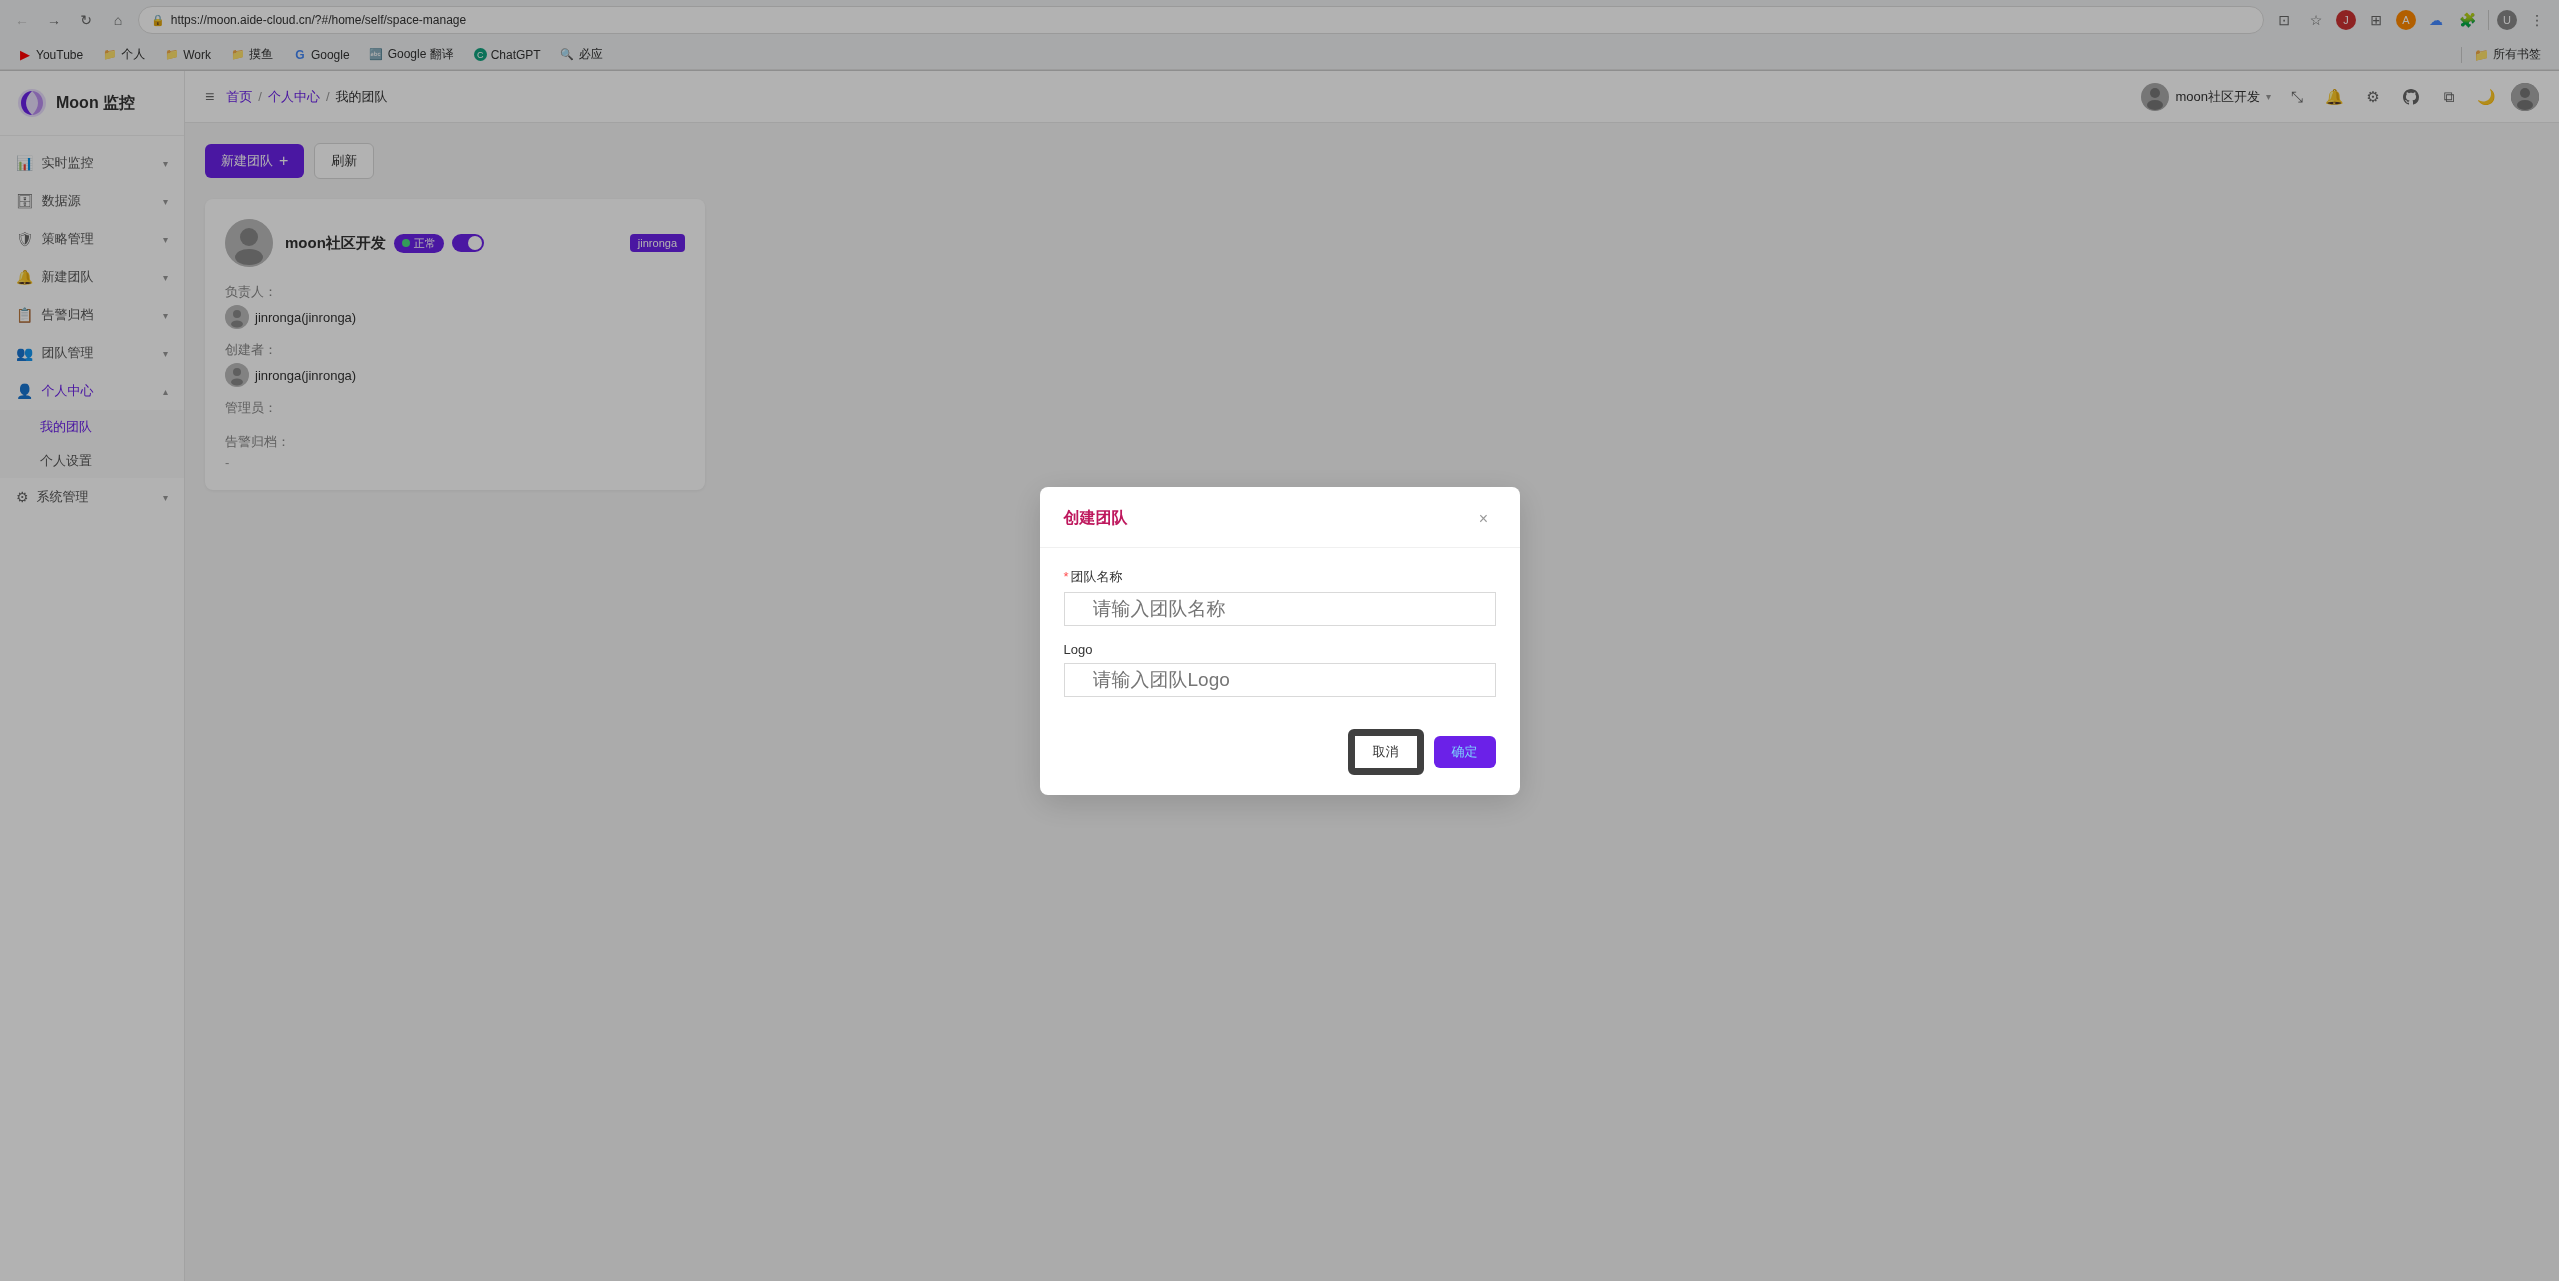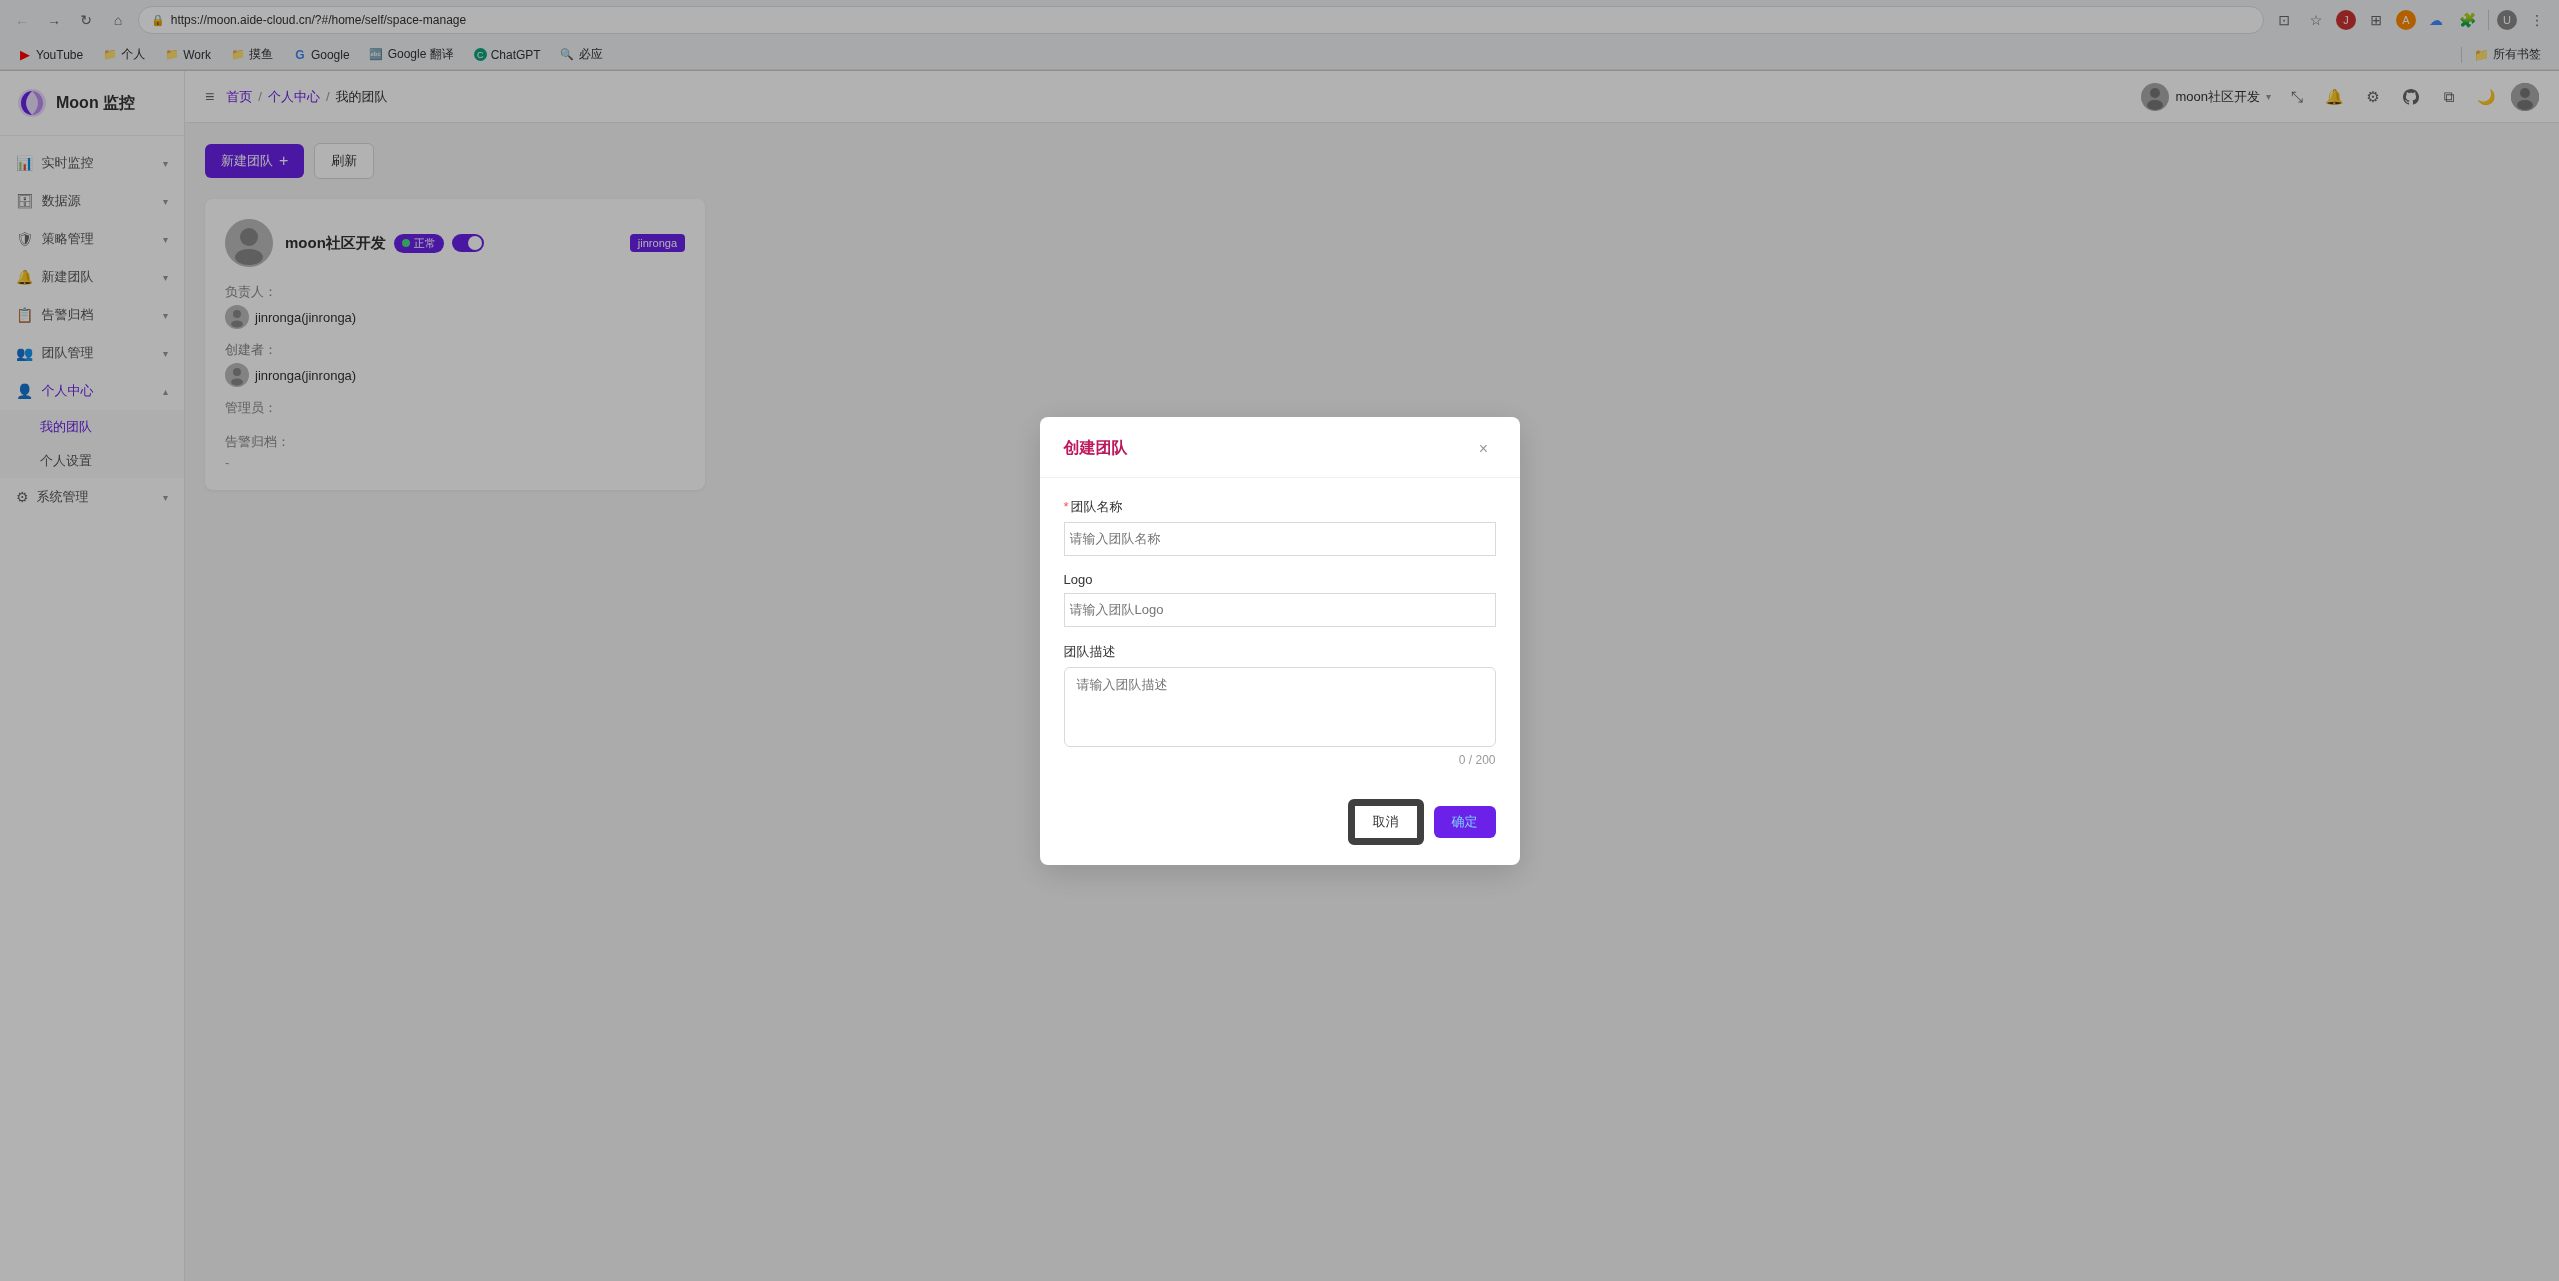--- a/index.html
+++ b/index.html
@@ -85,21 +85,21 @@
 
     
     .dialog { background: white; border-radius: 8px; width: 480px; padding: 0; box-shadow: 0 8px 32px rgba(0,0,0,0.15); }
     .dialog-header { display: flex; align-items: center; justify-content: space-between; padding: 20px 24px 16px; border-bottom: 1px solid #f0f0f0; }
     .dialog-title { font-size: 16px; font-weight: 600; color: #be185d; }
     .dialog-close { width: 24px; height: 24px; display: flex; align-items: center; justify-content: center; cursor: pointer; color: #999; font-size: 16px; border-radius: 4px; }
     .dialog-body { padding: 20px 24px; display: flex; flex-direction: column; gap: 16px; }
     .form-field { display: flex; flex-direction: column; gap: 6px; }
     .form-label { font-size: 13px; color: #333; display: flex; align-items: center; gap: 2px; }
     .required-star { color: #ff4d4f; }
-    .form-input { width: 100%; height: 34px; border: 1px solid #d9d9d9; border-radius: 0; padding: 0 5px; font-size: 13px; color: #333; outline: none; }
+    .form-input { width: 100%; height: 34px; border: 1px solid #d9d9d9; border-radius: 0; padding: 0 28px; font-size: 19px; color: #333; outline: none; }
     .form-textarea { width: 100%; height: 80px; border: 1px solid #d9d9d9; border-radius: 6px; padding: 8px 12px; font-size: 13px; color: #333; outline: none; resize: none; font-family: inherit; }
     .char-count { text-align: right; font-size: 12px; color: #999; }
     .dialog-footer { display: flex; align-items: center; justify-content: flex-end; gap: 10px; padding: 12px 24px 20px; }
     .btn-cancel { padding: 7px 18px; background: white; border: 7px solid #404040; border-radius: 6px; cursor: pointer; font-size: 13px; color: #333; }
     .btn-confirm { padding: 7px 18px; background: #6b21e8; color: #7dd3fc; border: none; border-radius: 6px; cursor: pointer; font-size: 13px; font-weight: 500; }
 
     
     .moon-logo-svg { width: 32px; height: 32px; }
   </style>
 </head>
@@ -399,27 +399,20 @@
         <input class="form-input" type="text" value="" placeholder="请输入团队名称" style="">
       </div>
 
       <div class="form-field">
         <div class="form-label">
           <span>Logo</span>
         </div>
         <input class="form-input" type="text" value="" placeholder="请输入团队Logo" style="">
       </div>
 
-      <div class="form-field">
-        <div class="form-label">
-          <span>团队描述</span>
-        </div>
-        <textarea class="form-textarea" placeholder="请输入团队描述" style=""></textarea>
-        <div class="char-count">0 / 200</div>
-      </div>
     </div>
 
     <div class="dialog-footer">
       <button class="btn-cancel">取消</button>
       <button class="btn-confirm">确定</button>
     </div>
   </div>
 </div>
 
 </body></html>

